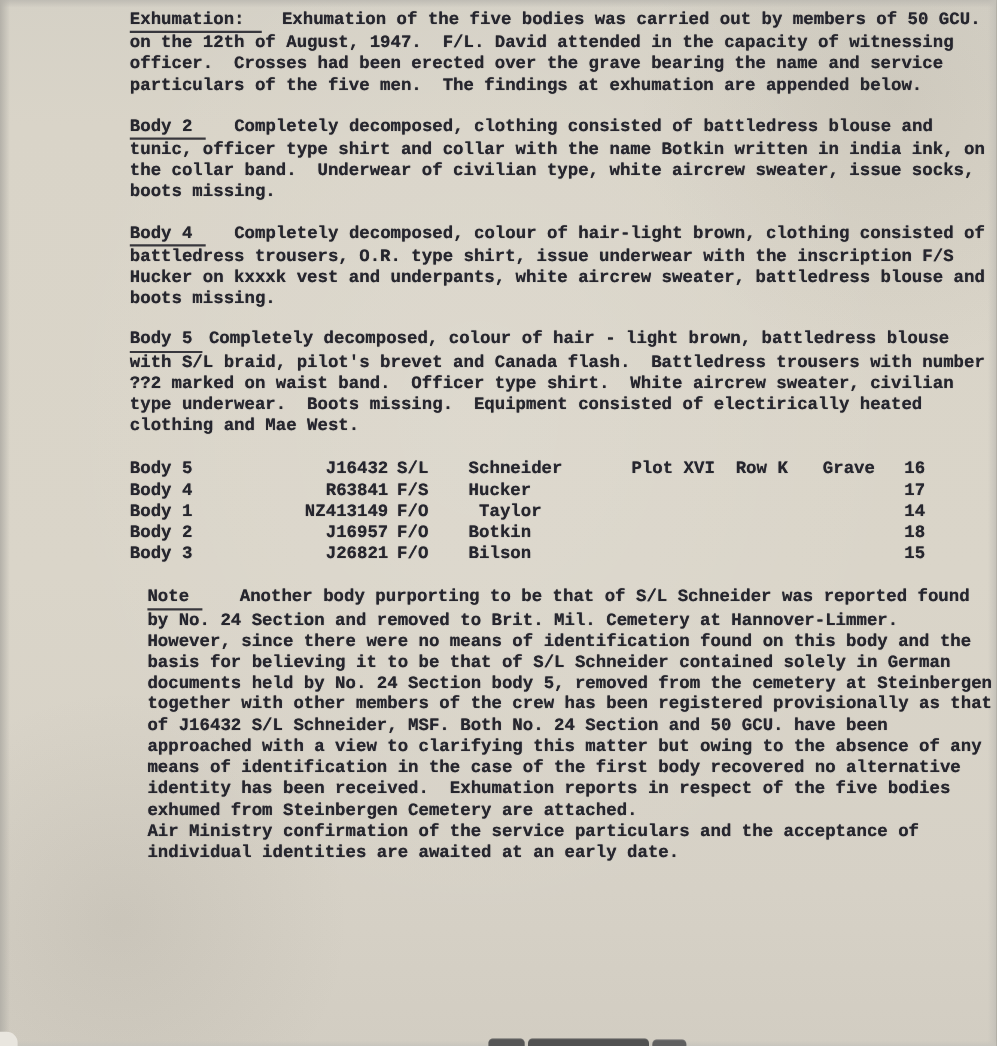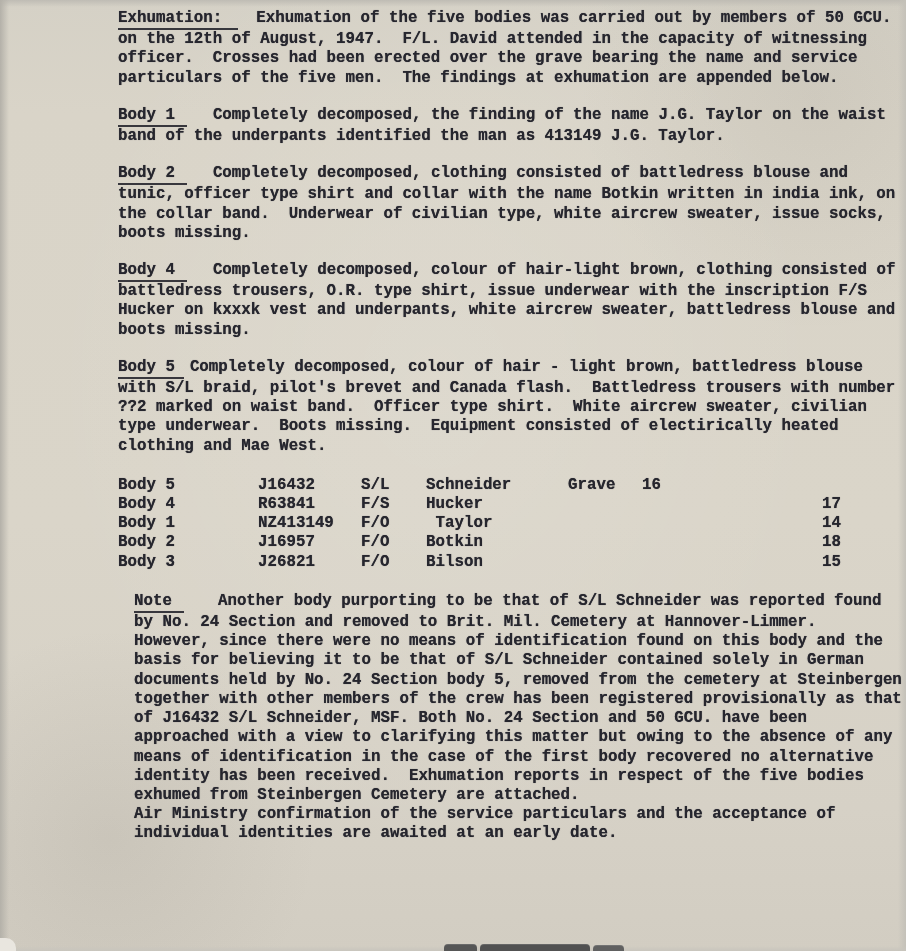--- a/index.html
+++ b/index.html
@@ -70,21 +70,21 @@
   .burial-table {
     margin: 20px 0 20px 0;
     text-shadow: 0 0 0.7px rgba(38,38,46,0.85);
   }
   .burial-row {
     display: grid;
     grid-template-columns: 140px 95px 65px 150px 180px auto;
     line-height: 19.2px;
   }
   .burial-row .cell { white-space: pre; }
-  .cell-number { text-align: left; }
+  .cell-number { text-align: right; }
   .cell-rank { padding-left: 8px; }
   .cell-name { padding-left: 8px; }
   .cell-plot { padding-left: 6px; }
   .cell-grave { display: flex; gap: 16px; }
   .grave-label { display: inline-block; width: 58px; white-space: pre; }
 
   .note-block { margin-left: -28px; width: 812px; }
   .note-block .para { margin-bottom: 0; margin-left: 44px; }
 
   
@@ -107,36 +107,36 @@
   <div class="edge-top"></div>
   <div class="edge-left"></div>
   <div class="edge-right"></div>
   <div class="edge-bottom"></div>
   <div class="corner-bottom-left"></div>
 
   <div class="content">
 
     <p class="para gap-head"><span class="head">Exhumation:</span><span>Exhumation of the five bodies was carried out by members of 50 GCU. on the 12th of August, 1947.  F/L. David attended in the capacity of witnessing officer.  Crosses had been erected over the grave bearing the name and service particulars of the five men.  The findings at exhumation are appended below.</span></p>
 
-    <p class="para"><span class="head">Body 1</span><span>Completely decomposed, the finding of the name J.G. Taylor on the waist band of the underpants identified the man as 413149 J.G. Taylor.</span></p>
 
     <p class="para"><span class="head">Body 2</span><span>Completely decomposed, clothing consisted of battledress blouse and tunic, officer type shirt and collar with the name Botkin written in india ink, on the collar band.  Underwear of civilian type, white aircrew sweater, issue socks, boots missing.</span></p>
 
 
     <p class="para"><span class="head">Body 4</span><span>Completely decomposed, colour of hair-light brown, clothing consisted of battledress trousers, O.R. type shirt, issue underwear with the inscription F/S Hucker on kxxxk vest and underpants, white aircrew sweater, battledress blouse and boots missing.</span></p>
 
     <p class="para gap-small"><span class="head">Body 5</span><span>Completely decomposed, colour of hair - light brown, battledress blouse with S/L braid, pilot's brevet and Canada flash.  Battledress trousers with number ??2 marked on waist band.  Officer type shirt.  White aircrew sweater, civilian type underwear.  Boots missing.  Equipment consisted of electirically heated clothing and Mae West.</span></p>
 
 
     <div class="burial-table">
       <div class="burial-row">
         <span class="cell cell-body">Body 5</span>
         <span class="cell cell-number">J16432</span>
         <span class="cell cell-rank">S/L</span>
         <span class="cell cell-name">Schneider</span>
+        <span class="cell cell-plot">Plot XVI  Row K</span>
         <span class="cell cell-grave"><span class="grave-label">Grave</span><span>16</span></span>
       </div>
       <div class="burial-row">
         <span class="cell cell-body">Body 4</span>
         <span class="cell cell-number">R63841</span>
         <span class="cell cell-rank">F/S</span>
         <span class="cell cell-name">Hucker</span>
         <span class="cell cell-plot"></span>
         <span class="cell cell-grave"><span class="grave-label"></span><span>17</span></span>
       </div>

